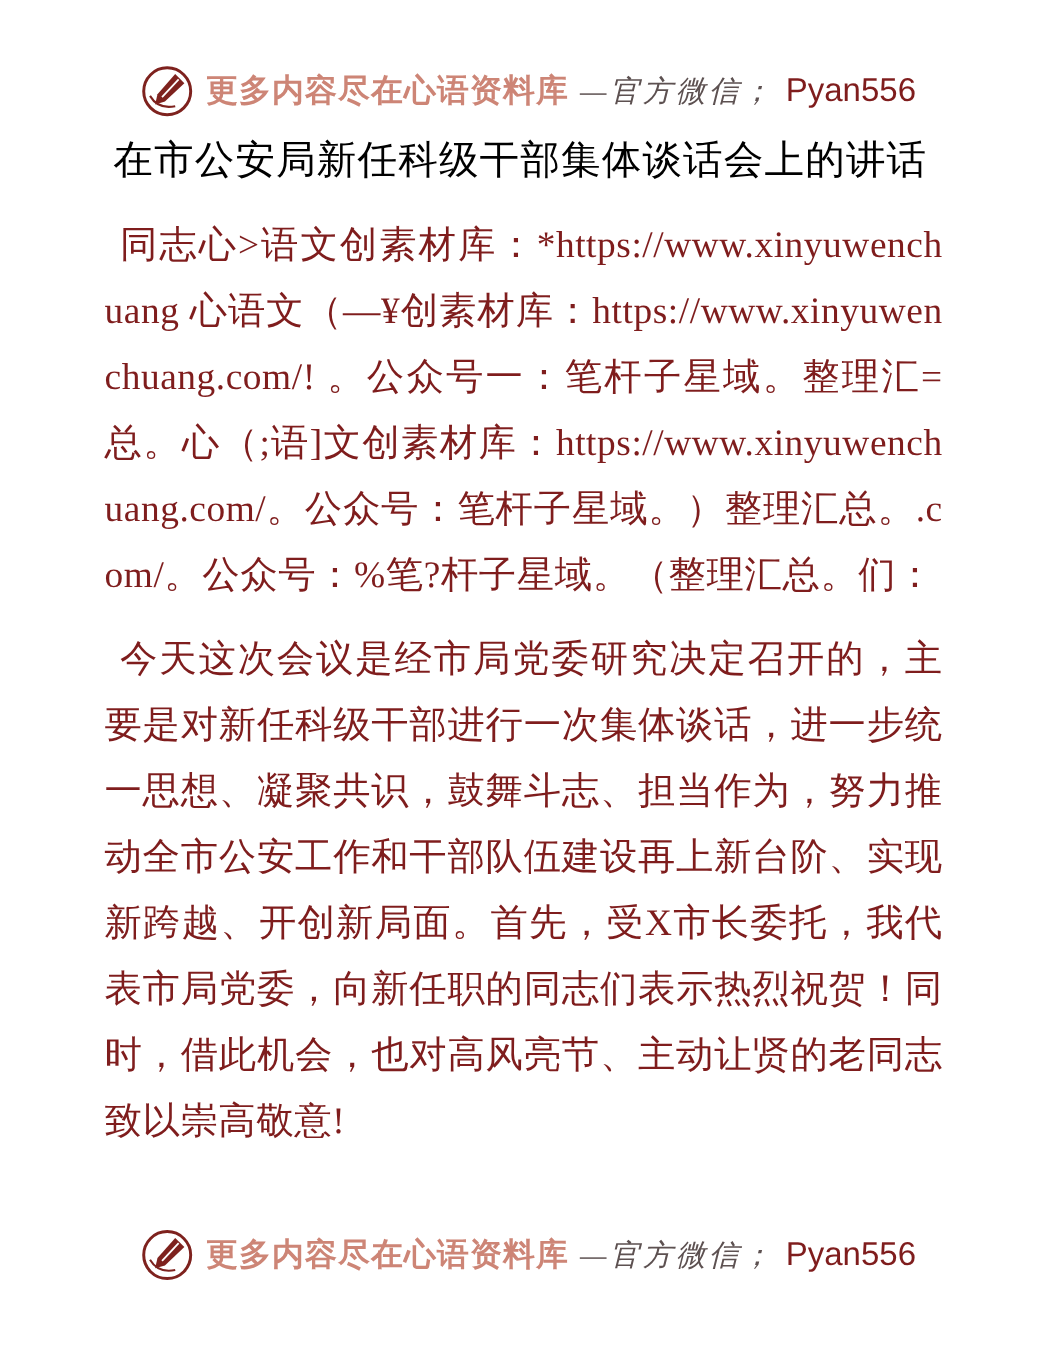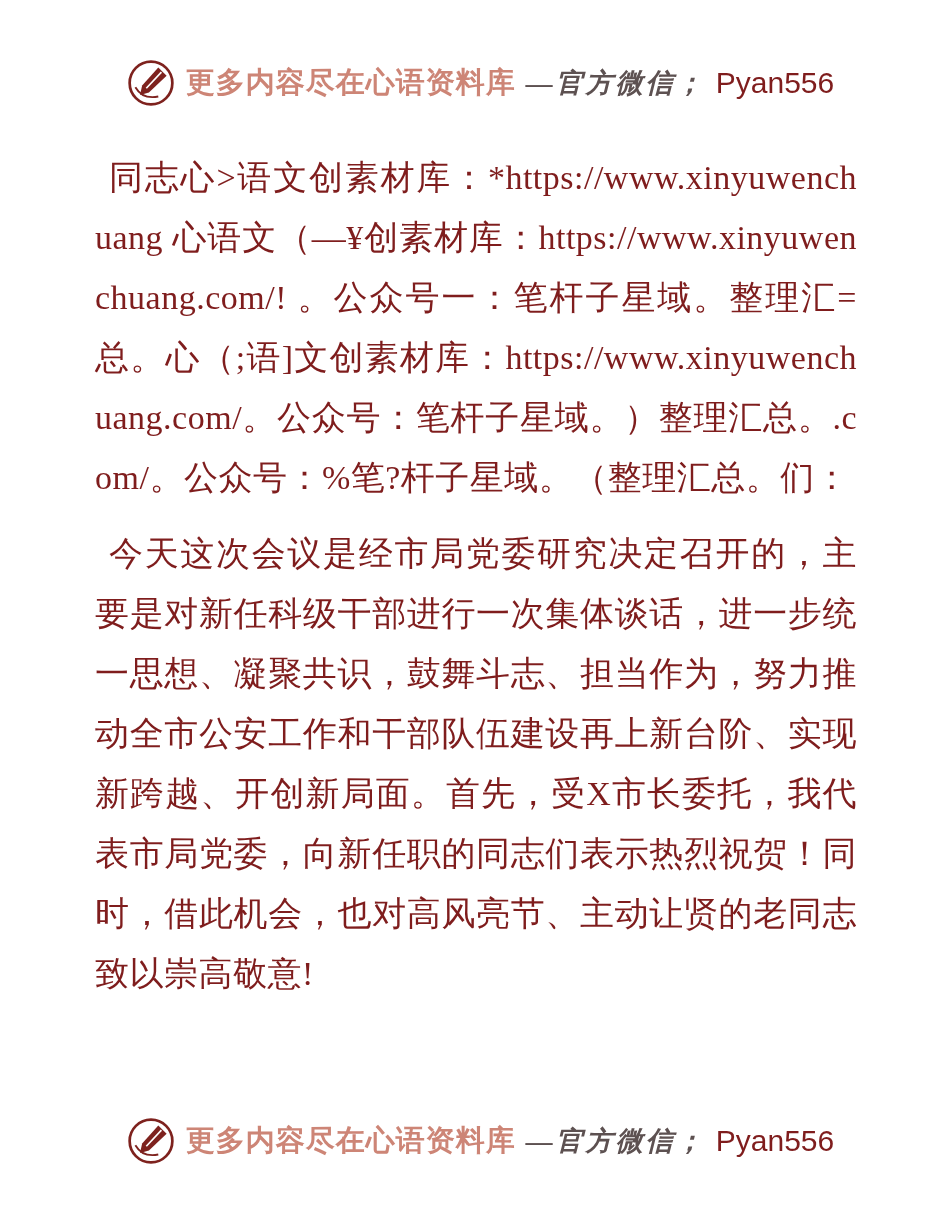--- a/index.html
+++ b/index.html
@@ -41,21 +41,21 @@
   }
   .logo svg { width: 50px; height: 50px; display: block; }
   .brand {
     font-size: 29px;
     font-weight: bold;
     color: #cd8576;
     letter-spacing: 1px;
   }
   .official {
     font-size: 27px;
-    font-weight: bold;
+    font-weight: normal;
     font-style: italic;
     color: #5d5151;
     letter-spacing: 3px;
   }
   .wechat {
     font-size: 30px;
     color: #7f1d1d;
     font-family: "Liberation Sans", "DejaVu Sans", sans-serif;
   }
   
@@ -101,20 +101,21 @@
         <line x1="34" y1="13.5" x2="19.5" y2="29" stroke="#ffffff" stroke-width="1.6"></line>
         <path d="M9 28 q7 12 22 9" fill="none" stroke="currentColor" stroke-width="1.8"></path>
       </svg>
     </span>
     <span class="brand">更多内容尽在心语资料库</span>
     <span class="official">—官方微信；</span>
     <span class="wechat">Pyan556</span>
   </header>
 
   <main class="doc">
+    <h1 class="title">在市公安局新任科级干部集体谈话会上的讲话</h1>
     <p class="para para-1">同志心&gt;语文创素材库：*https://www.xinyuwenchuang 心语文（—¥创素材库：https://www.xinyuwenchuang.com/! 。公众号一：笔杆子星域。整理汇=总。心（;语]文创素材库：https://www.xinyuwenchuang.com/。公众号：笔杆子星域。）整理汇总。.com/。公众号：%笔?杆子星域。（整理汇总。们：</p>
     <p class="para para-2">今天这次会议是经市局党委研究决定召开的，主要是对新任科级干部进行一次集体谈话，进一步统一思想、凝聚共识，鼓舞斗志、担当作为，努力推动全市公安工作和干部队伍建设再上新台阶、实现新跨越、开创新局面。首先，受X市长委托，我代表市局党委，向新任职的同志们表示热烈祝贺！同时，借此机会，也对高风亮节、主动让贤的老同志致以崇高敬意!</p>
   </main>
 
   <footer class="banner footer">
     <span class="logo">
       <svg viewBox="0 0 48 48" aria-hidden="true">
         <circle cx="24" cy="24" r="20.5" fill="none" stroke="currentColor" stroke-width="2.6"></circle>
         <path d="M31 9 L39 17 L22 33 L13.5 35.5 L15.5 26.5 Z" fill="currentColor"></path>
         <line x1="34" y1="13.5" x2="19.5" y2="29" stroke="#ffffff" stroke-width="1.6"></line>

